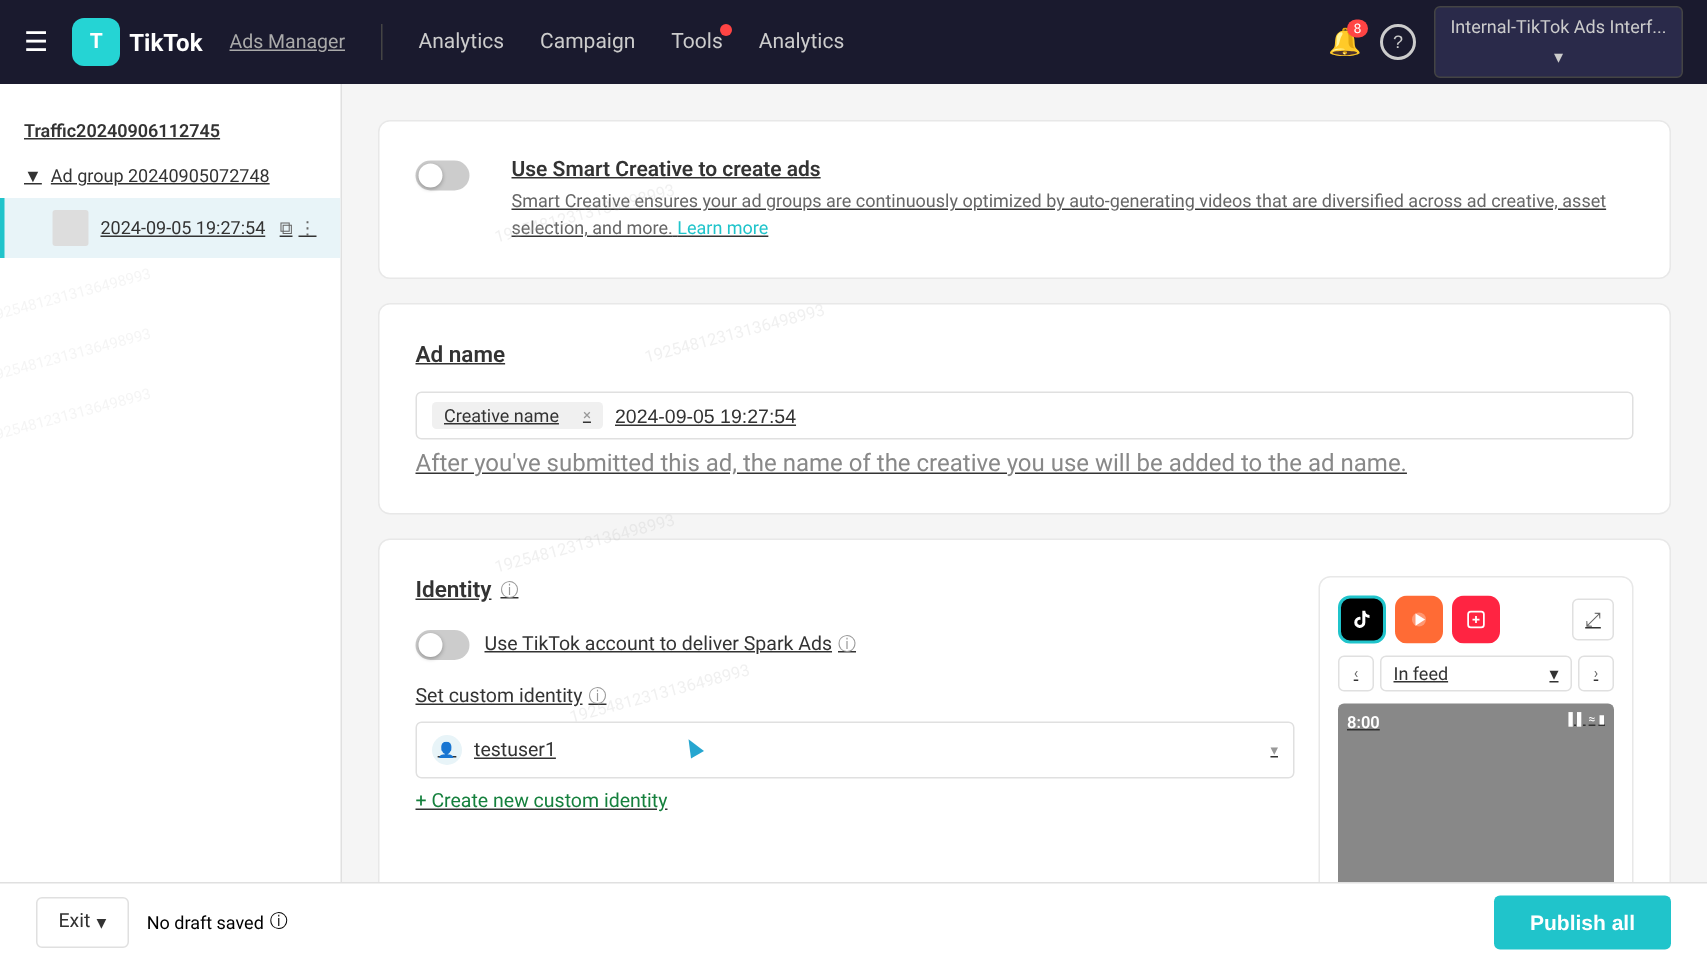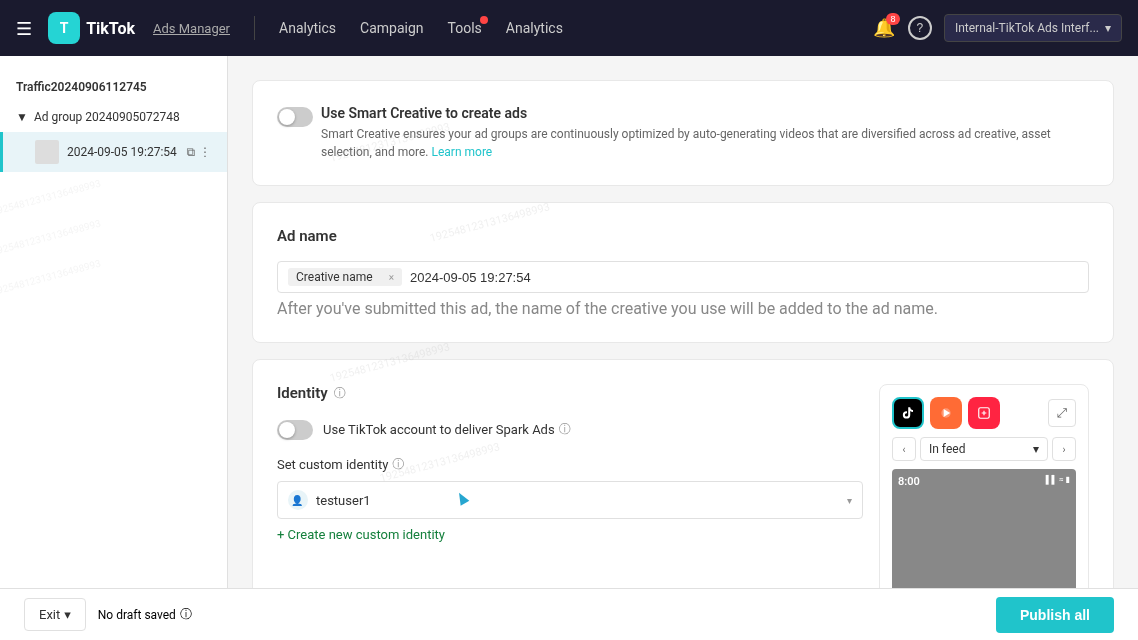--- a/index.html
+++ b/index.html
@@ -32,25 +32,25 @@
     .topnav-icon-btn {
       color: #ccc; cursor: pointer; font-size: 18px; position: relative;
       background: none; border: none; display: flex; align-items: center;
     }
     .notif-badge {
       position: absolute; top: -4px; right: -4px; background: #ff4444;
       color: #fff; font-size: 9px; border-radius: 8px; padding: 1px 3px; min-width: 14px; text-align: center;
     }
     .topnav-account {
       background: #2a2a4a; color: #ccc; border: 1px solid #444; border-radius: 4px;
-      padding: 6px 10px; display: flex; align-items: center; gap: 6px; cursor: pointer; font-size: 12px;
-    }
-
-    
-    .layout { display: flex; margin-top: 56px; height: calc(100vh - 56px); }
+      padding: 6px 10px; display: flex; align-items: center; gap: 6px; cursor: pointer; font-size: 12px; flex-direction: column;
+    }
+
+    
+    .layout { display: flex; margin-top: 56px; height: calc(100vh - 56px); text-decoration: underline; }
 
     
     .sidebar {
       width: 228px; background: #fff; border-right: 1px solid #e0e0e0;
       padding: 16px 0; overflow-y: auto; flex-shrink: 0;
     }
     .sidebar-campaign { padding: 8px 16px; font-size: 12px; color: #333; font-weight: 600; }
     .sidebar-adgroup {
       padding: 8px 16px; font-size: 12px; color: #333; display: flex; align-items: center; gap: 6px;
     }
@@ -67,21 +67,21 @@
 
     
     .main { flex: 1; overflow-y: auto; background: #f5f5f5; padding: 24px; position: relative; }
 
     .section-card {
       background: #fff; border-radius: 8px; padding: 24px; margin-bottom: 16px;
       border: 1px solid #e8e8e8;
     }
 
     
-    .smart-creative-row { display: flex; align-items: flex-start; gap: 8px; }
+    .smart-creative-row { display: flex; align-items: flex-start; gap: 28px; }
     .toggle {
       width: 36px; height: 20px; background: #ddd; border-radius: 10px;
       position: relative; cursor: pointer; flex-shrink: 0; margin-top: 2px;
     }
     .toggle.off { background: #ccc; }
     .toggle-knob {
       width: 16px; height: 16px; background: #fff; border-radius: 50%;
       position: absolute; top: 2px; left: 2px; transition: left 0.2s;
       box-shadow: 0 1px 3px rgba(0,0,0,0.3);
     }

